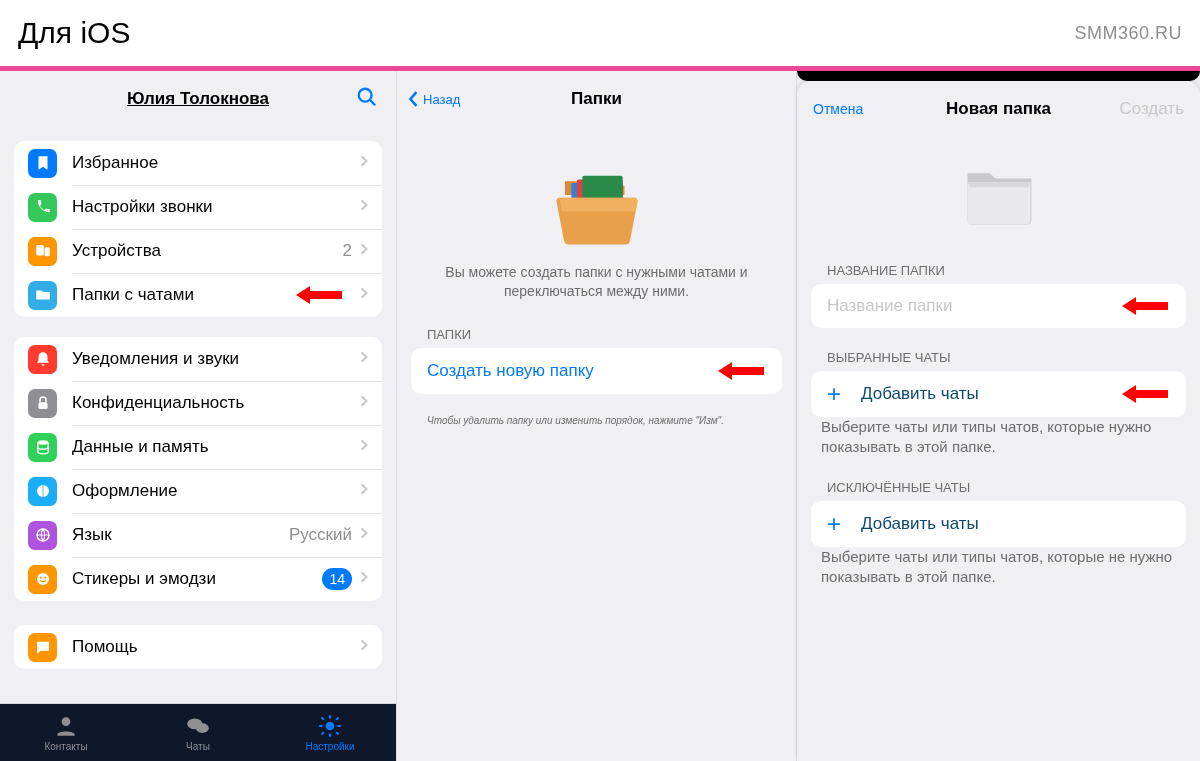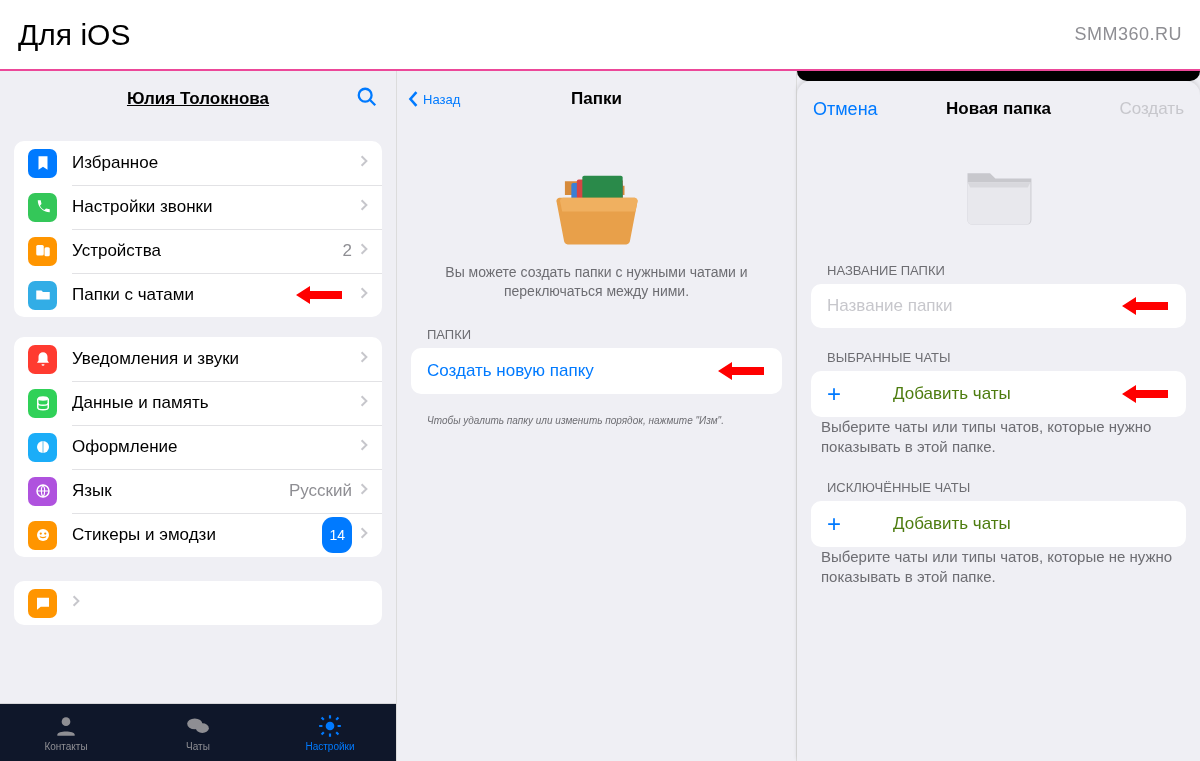--- a/index.html
+++ b/index.html
@@ -1,18 +1,18 @@
 <!DOCTYPE html>
 <html><head>
 <meta charset="utf-8">
 <style>
 * { box-sizing: border-box; margin: 0; padding: 0; font-family: -apple-system, BlinkMacSystemFont, "Segoe UI", Helvetica, Arial, sans-serif; }
 body { background: #fff; width: 1200px; height: 761px; overflow: hidden; }
 
-.top-header { height: 71px; border-bottom: 2px solid #ec4899; display: flex; align-items: center; justify-content: space-between; padding: 0 18px; background:#fff;}
+.top-header { height: 71px; border-bottom: 5px solid #ec4899; display: flex; align-items: center; justify-content: space-between; padding: 0 18px; background:#fff;}
 .top-header .title { font-size: 30px; font-weight: 400; }
 .top-header .site { font-size: 18px; color: #8e8e93; letter-spacing:.5px;}
 
 .panels { display: flex; height: 690px; background: #efeff4; }
 
 .pane { background: #efeff4; position:relative; }
 .pane1 { width: 397px; border-right: 1px solid #dcdcdc; }
 .pane2 { width: 400px; border-right: 1px solid #dcdcdc; }
 .pane3 { width: 403px; }
 
@@ -24,21 +24,21 @@
 
 .group { background:#fff; border-radius:10px; margin: 14px 14px 20px; overflow:hidden; }
 .row { display:flex; align-items:center; height:44px; padding:0 14px; position:relative;}
 .row + .row::before { content:""; position:absolute; left:58px; right:0; top:0; height:1px; background:#e2e2e5;}
 .icon-box { width:29px; height:29px; border-radius:7px; display:flex; align-items:center; justify-content:center; margin-right:15px; flex-shrink:0;}
 .icon-box svg { width:18px; height:18px; fill:#fff; }
 .row-label { font-size:17px; flex:1; color:#000;}
 .row-trail { font-size:17px; color:#8e8e93; margin-right:8px;}
 .chev { color:#c7c7cc; }
 .chev svg { width:8px; height:14px; stroke:#c7c7cc; stroke-width:2.5; fill:none;}
-.badge { background:#007aff; color:#fff; border-radius:11px; min-width:22px; height:36px; padding:0 7px; font-size:14px; display:inline-flex; align-items:center; justify-content:center; margin-right:8px;}
+.badge { background:#007aff; color:#fff; border-radius:11px; min-width:22px; height:22px; padding:0 7px; font-size:14px; display:inline-flex; align-items:center; justify-content:center; margin-right:8px;}
 
 .arrow-red { position:absolute; }
 .arrow-red svg { display:block; }
 
 .tabbar { position:absolute; bottom:0; left:0; right:0; height:58px; border-top:1px solid #d6d6d9; background:#0f172a; display:flex;}
 .tab { flex:1; display:flex; flex-direction:column; align-items:center; justify-content:center; gap:2px;}
 .tab svg { width:26px; height:26px; }
 .tab-label { font-size:10px; color:#8e8e93;}
 .tab.active .tab-label { color:#007aff;}
 .tab.active svg { fill:#007aff; stroke:#007aff;}
@@ -63,32 +63,32 @@
 .sect-label { font-size:13px; color:#6d6d72; padding:26px 30px 6px; text-transform:uppercase;}
 .p2-row { background:#fff; border-radius:10px; margin:0 14px; height:46px; display:flex; align-items:center; padding:8px 16px; position:relative;}
 .p2-row .link { color:#007aff; font-size:17px;}
 .p2-foot { font-size:10px; color:#6d6d72; padding:20px 30px; line-height:1.35;font-style:italic;}
 
 
 .p3-sheet { position:absolute; top:10px; left:0; right:0; bottom:0; background:#efeff4; border-radius:14px 14px 0 0; box-shadow:0 -2px 4px rgba(0,0,0,.12);}
 .p3-dark { position:absolute; top:0; left:0; right:0; height:10px; background:#000; border-radius:0 0 24px 24px;}
 .p3-header { height:56px; display:flex; align-items:center; justify-content:center; position:relative;}
 .p3-header .title3 { font-size:17px; font-weight:600;}
-.p3-header .cancel { position:absolute; left:16px; color:#007aff; font-size:18px;}
+.p3-header .cancel { position:absolute; left:16px; color:#007aff; font-size:14px;}
 .p3-header .create { position:absolute; right:16px; color:#c7c7cc; font-size:17px;}
 
 .folder-gray { display:flex; justify-content:center; margin:18px 0 10px;}
 .folder-gray svg { width:90px; height:76px;}
 .sect-label3 { font-size:13px; color:#6d6d72; padding:22px 30px 6px;}
 .p3-input { background:#fff; border-radius:10px; margin:0 14px; height:44px; display:flex; align-items:center; padding:0 16px; position:relative;}
 .p3-input input { border:none; outline:none; font-size:17px; color:#000; width:100%; background:transparent;}
 .p3-input input::placeholder { color:#c7c7cc;}
 .p3-addrow { background:#fff; border-radius:10px; margin:0 14px; height:46px; display:flex; align-items:center; padding:0 16px; position:relative;}
 .plus { color:#007aff; font-size:24px; font-weight:300; margin-right:20px; line-height:1;}
-.p3-addrow .link { color:#4d7c0f; font-size:17px;margin-left:32px;}
+.p3-addrow .link { color:#0c4a6e; font-size:17px;}
 .p3-foot { font-size:15px; color:#6d6d72; padding:0 24px; line-height:1.35;}
 
 </style>
 </head>
 <body>
 
 <div class="top-header">
   <div class="title">Для iOS</div>
   <div class="site">SMM360.RU</div>
 </div>
@@ -167,20 +167,32 @@
               <svg viewBox="0 0 24 24">
                 <path d="M12 3a6 6 0 00-6 6v5l-2 3h16l-2-3V9a6 6 0 00-6-6zM10 19a2 2 0 004 0"></path>
               </svg>
             </div>
         <div class="row-label">Уведомления и звуки</div>
         <span class="chev"><svg viewBox="0 0 10 16">
                 <polyline points="2,2 8,8 2,14"></polyline>
               </svg></span>
       </div>
       <div class="row">
+        <div class="icon-box c-gray">
+              <svg viewBox="0 0 24 24">
+                <rect x="6" y="11" width="12" height="9" rx="2"></rect>
+                <path d="M8 11V8a4 4 0 018 0v3" fill="none" stroke="#fff" stroke-width="2"></path>
+              </svg>
+            </div>
+        <div class="row-label">Конфиденциальность</div>
+        <span class="chev"><svg viewBox="0 0 10 16">
+                <polyline points="2,2 8,8 2,14"></polyline>
+              </svg></span>
+      </div>
+      <div class="row">
         <div class="icon-box c-teal">
               <svg viewBox="0 0 24 24">
                 <ellipse cx="12" cy="6" rx="7" ry="3"></ellipse>
                 <path d="M5 6v12c0 1.7 3 3 7 3s7-1.3 7-3V6" fill="none" stroke="#fff" stroke-width="2"></path>
                 <path d="M5 12c0 1.7 3 3 7 3s7-1.3 7-3" fill="none" stroke="#fff" stroke-width="2"></path>
               </svg>
             </div>
         <div class="row-label">Данные и память</div>
         <span class="chev"><svg viewBox="0 0 10 16">
                 <polyline points="2,2 8,8 2,14"></polyline>
@@ -228,20 +240,21 @@
       </div>
     </div>
 
     <div class="group help-group" style="margin-top:24px;">
       <div class="row">
         <div class="icon-box c-orange">
               <svg viewBox="0 0 24 24">
                 <path d="M4 5h16v12H9l-5 4z"></path>
               </svg>
             </div>
+        <div class="row-label">Помощь</div>
         <span class="chev"><svg viewBox="0 0 10 16">
                 <polyline points="2,2 8,8 2,14"></polyline>
               </svg></span>
       </div>
     </div>
   </div>
 
   <div class="tabbar">
     <div class="tab">
       <svg viewBox="0 0 24 24" fill="#8e8e93">

